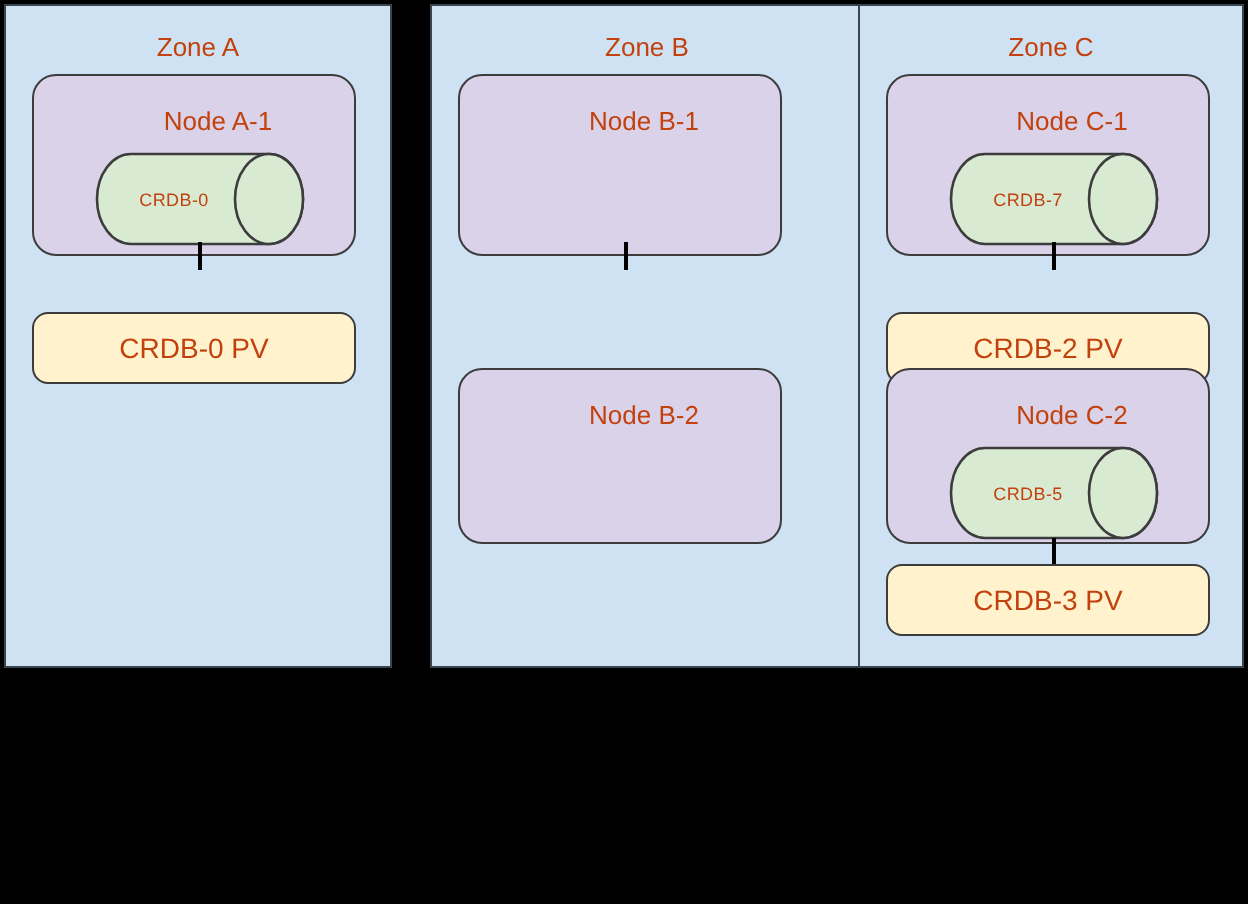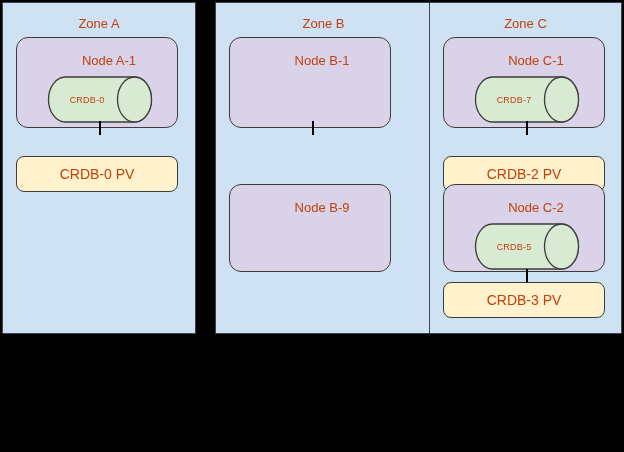--- a/index.html
+++ b/index.html
@@ -86,21 +86,21 @@
     <div class="pv pv-top">CRDB-0 PV</div>
   </div>
 
   <div class="zone zone-b">
     <div class="zone-label">Zone B</div>
     <div class="node node-top">
       <div class="node-label">Node B-1</div>
     </div>
     <div class="connector conn-top"></div>
     <div class="node node-bottom">
-      <div class="node-label">Node B-9</div>
+      <div class="node-label">Node B-2</div>
     </div>
   </div>
 
   <div class="zone zone-c">
     <div class="zone-label">Zone C</div>
     <div class="node node-top">
       <div class="node-label">Node C-1</div>
     </div>
     <div class="cylinder cyl-top">
       <svg viewBox="0 0 106 47">

